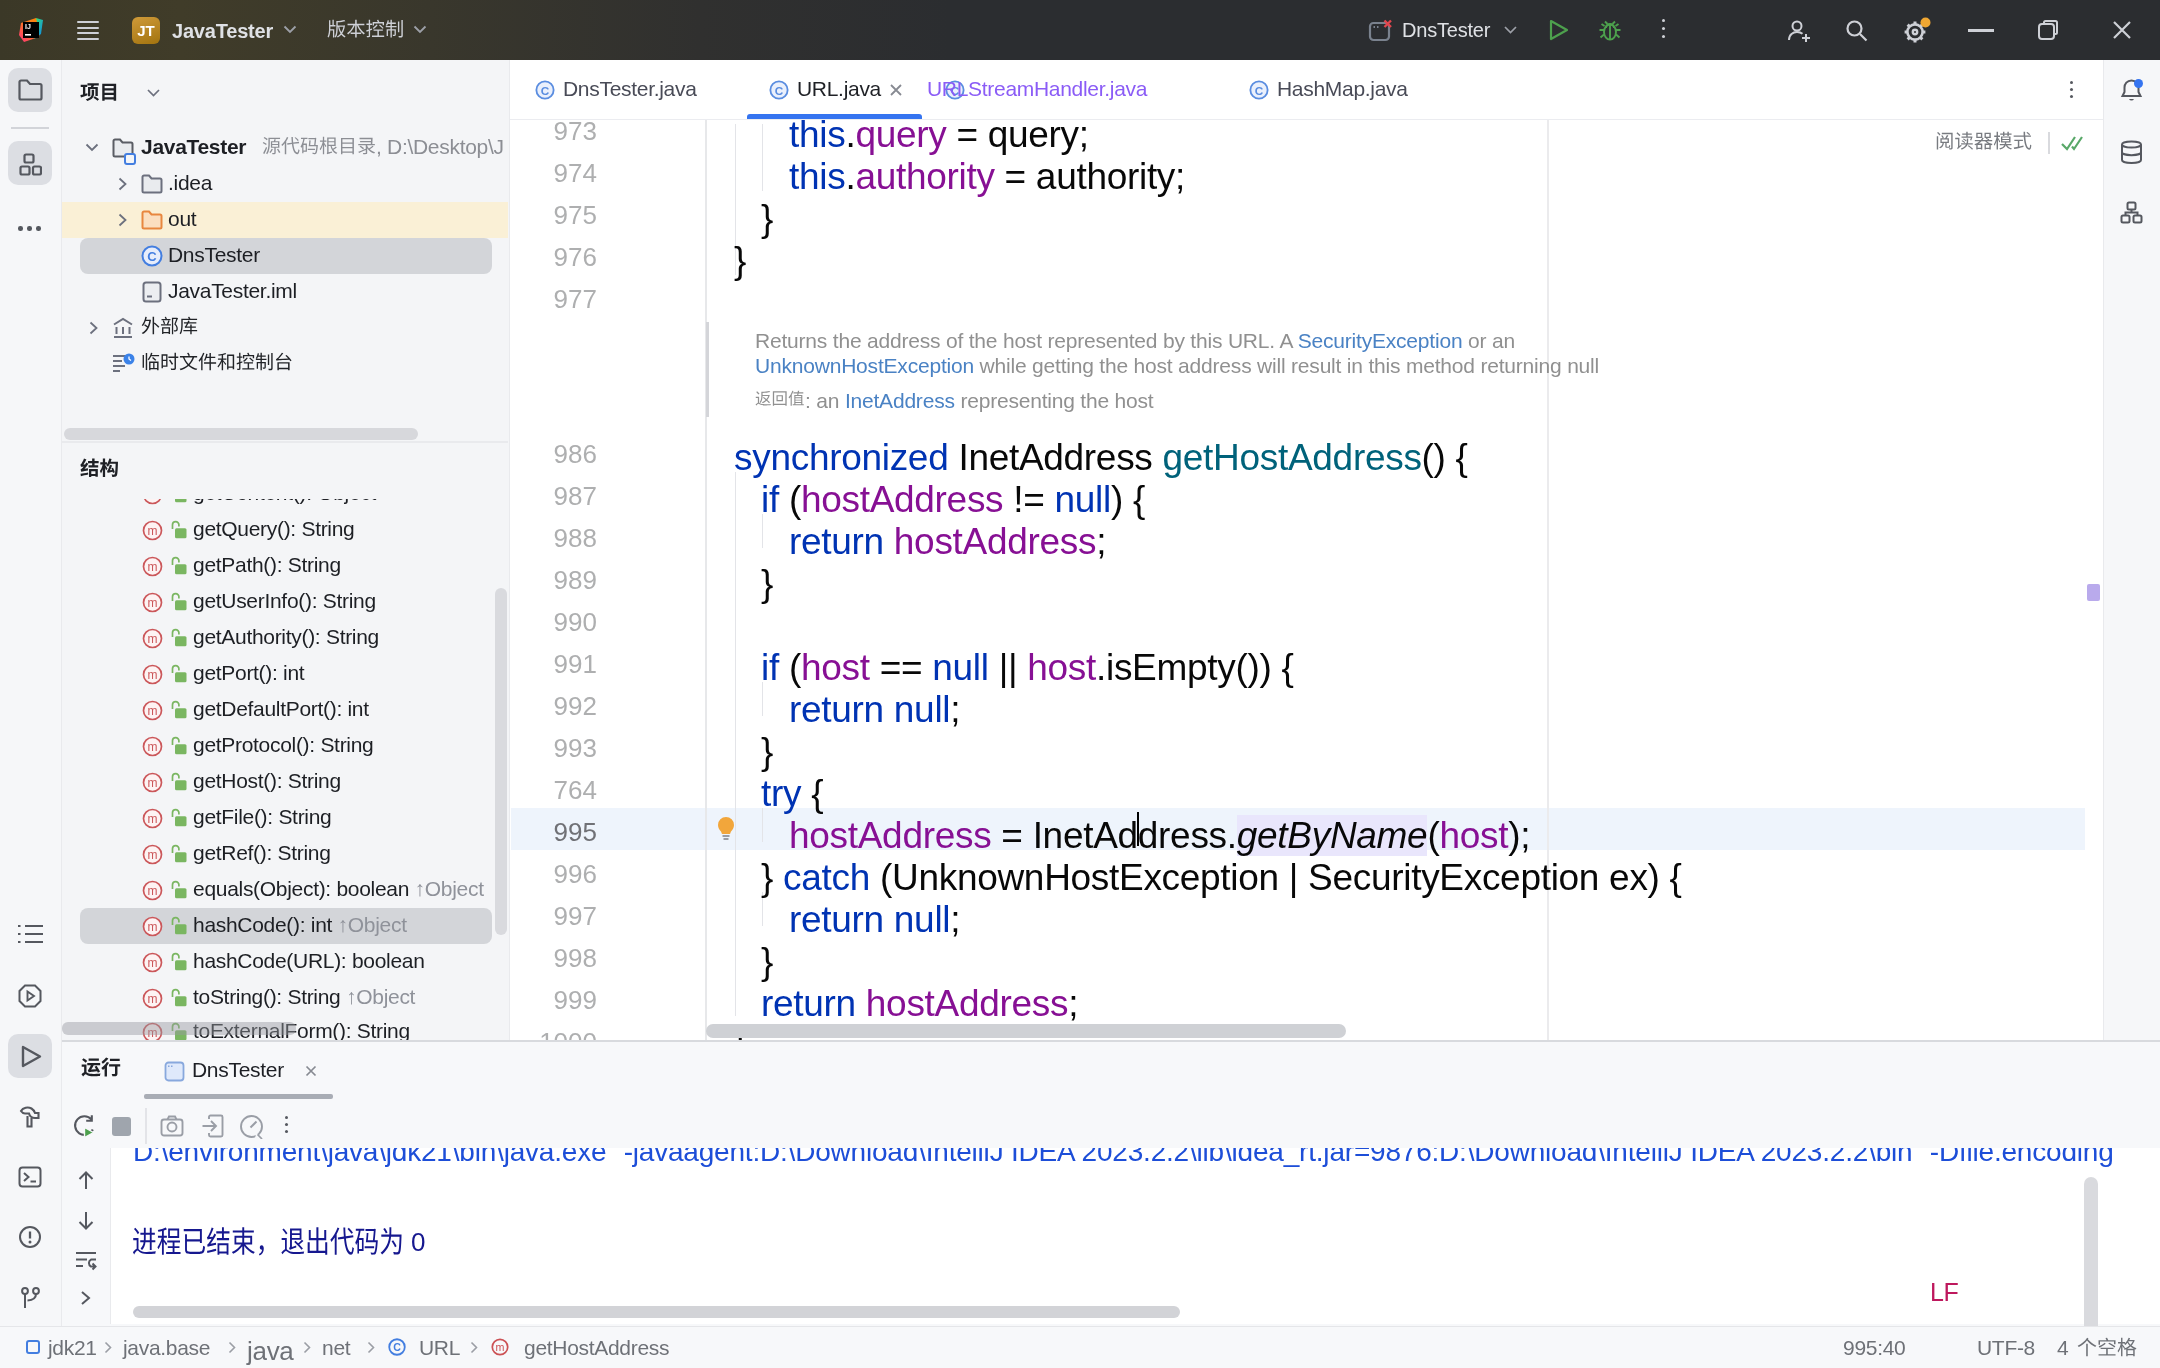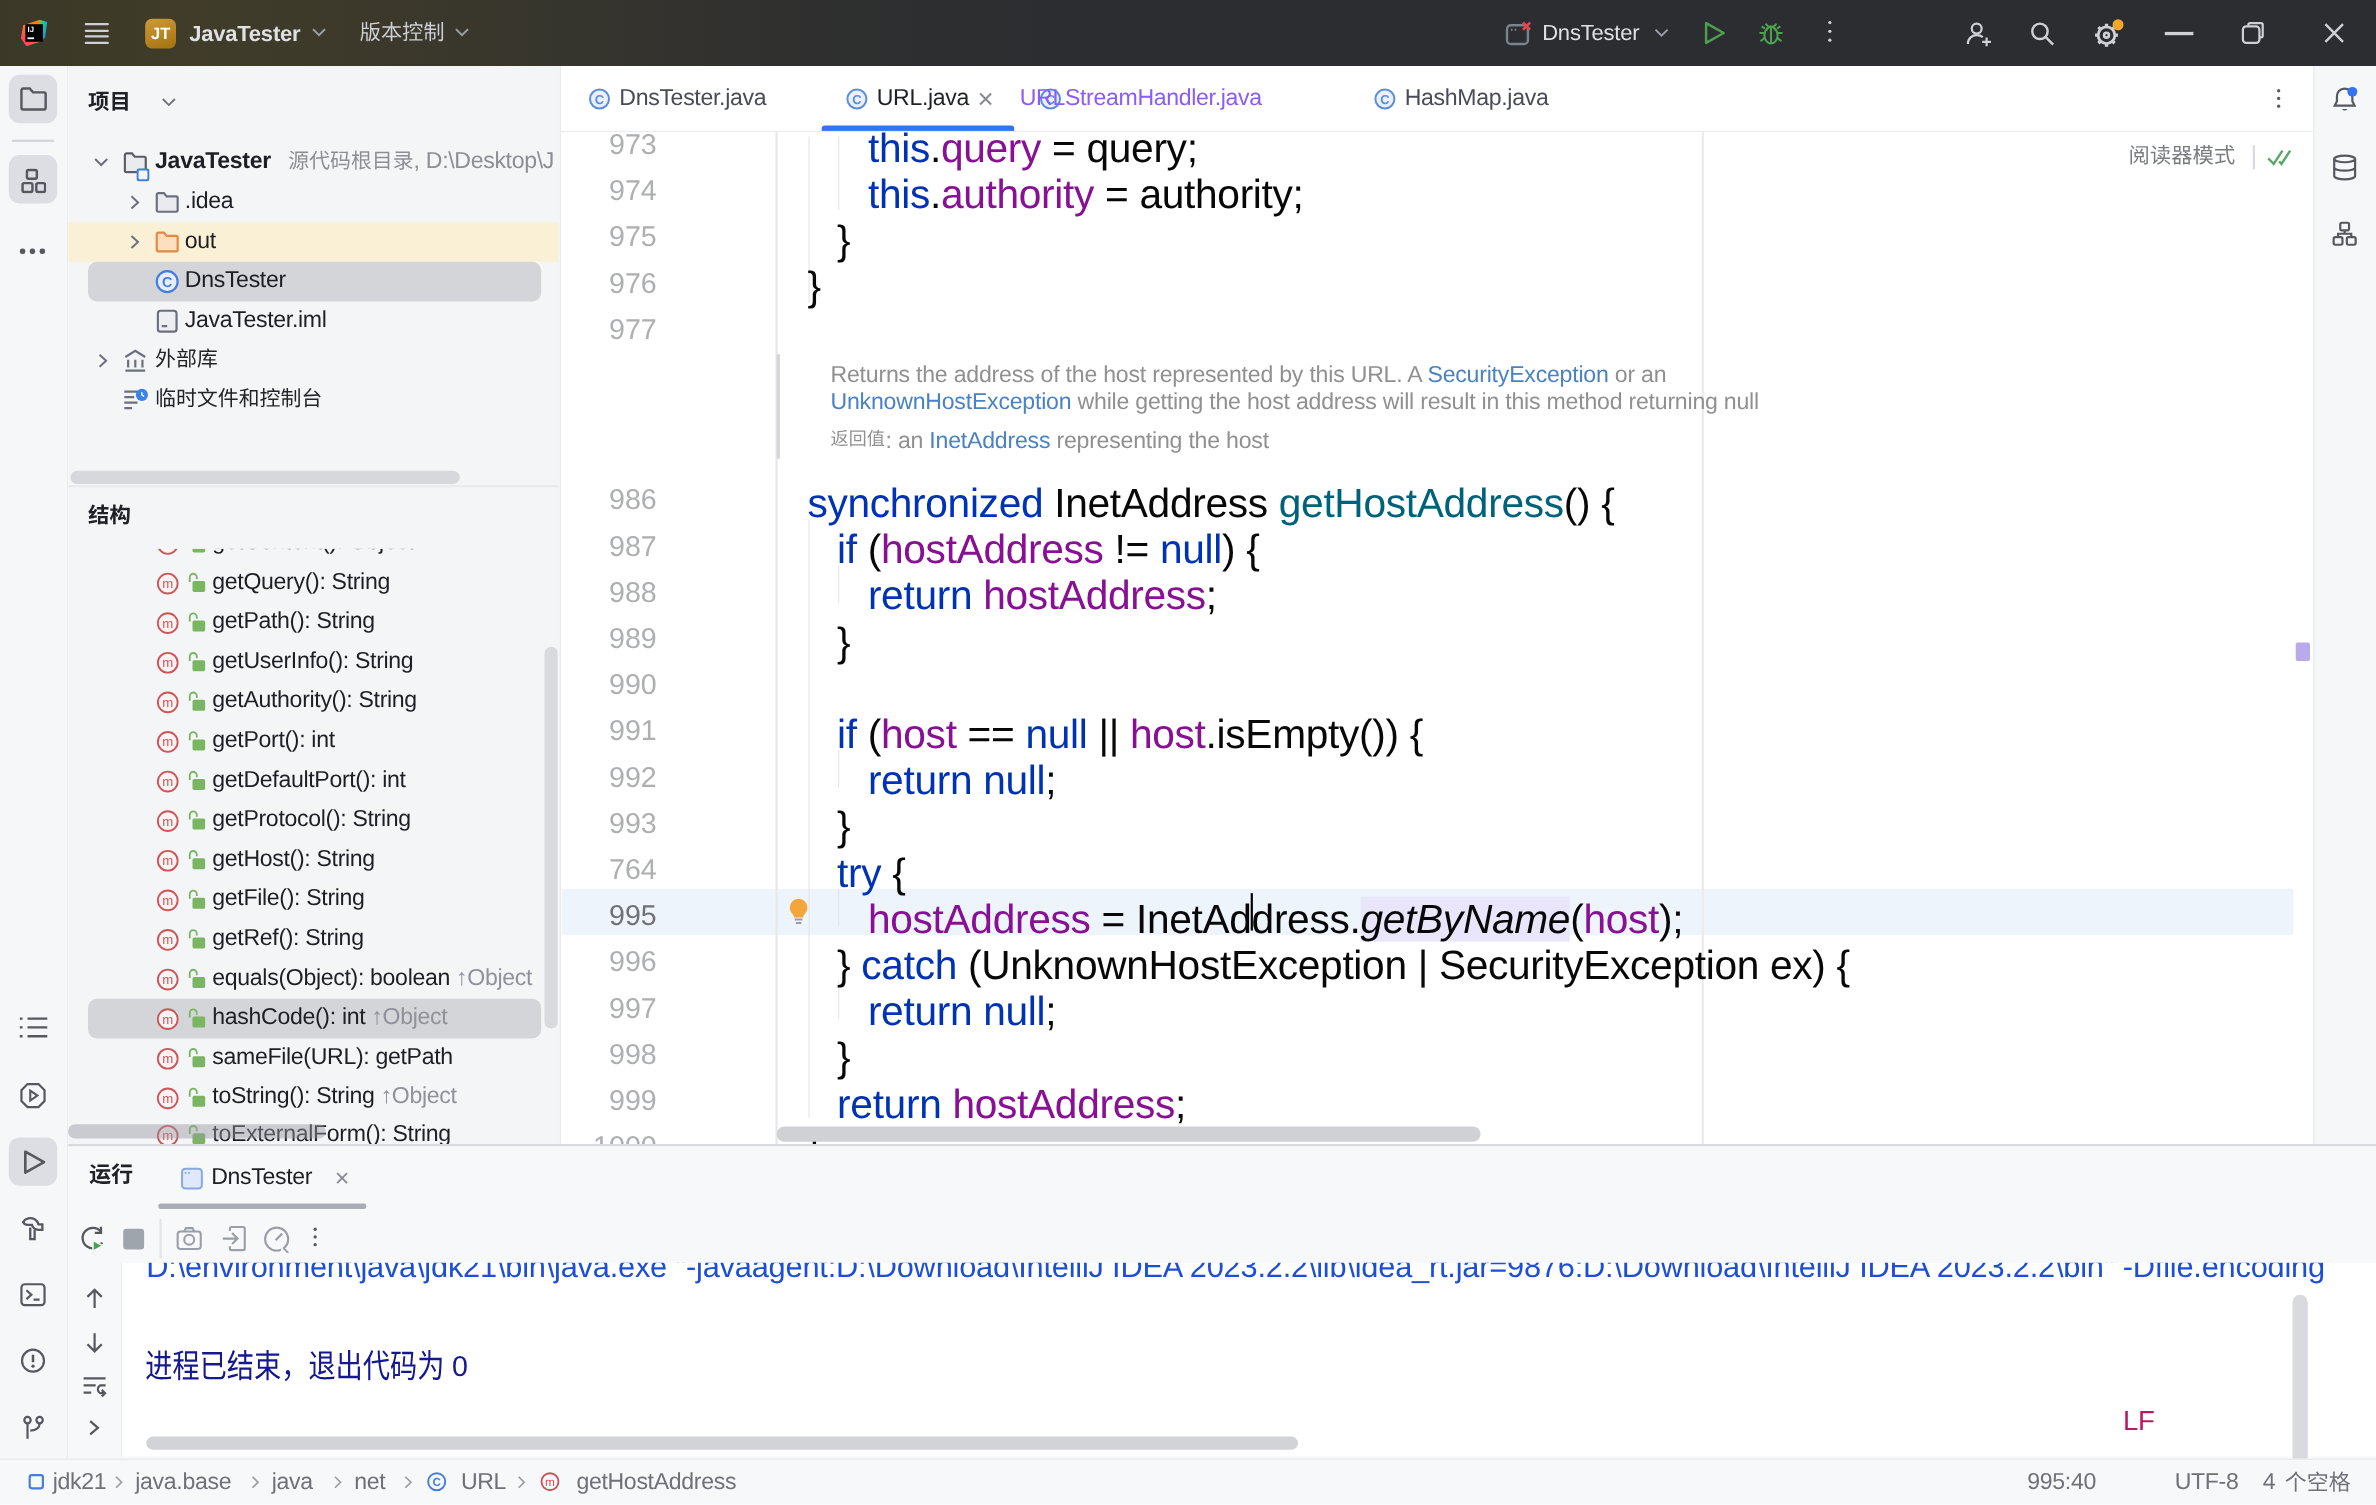--- a/index.html
+++ b/index.html
@@ -357,21 +357,21 @@
   </svg>
 <div class="a ui" style="left:193px;top:913px">hashCode(): int<span style="color:#8f929a"> ↑Object</span></div>
 <svg class="a" style="left:142px;top:951.5px" width="21" height="21" viewBox="0 0 21 21">
     <circle cx="10.5" cy="10.5" r="9" fill="#fdf3f3" stroke="#cb575a" stroke-width="1.7"></circle>
     <text x="10.5" y="14.6" text-anchor="middle" font-size="12" fill="#cb575a" font-family="Liberation Sans">m</text>
   </svg>
 <svg class="a" style="left:169px;top:952px" width="20" height="20" viewBox="0 0 20 20">
 <path d="M3.5 9 L3.5 4.8 A3.2 3.2 0 0 1 9.9 4.8 L9.9 6.5" fill="none" stroke="#7ab661" stroke-width="1.7"></path>
 <rect x="6" y="8.2" width="11.5" height="10" rx="1.5" fill="#7ab661"></rect>
   </svg>
-<div class="a ui" style="left:193px;top:949px">sameFile(URL): getPath</div>
+<div class="a ui" style="left:193px;top:949px">hashCode(URL): boolean</div>
 <svg class="a" style="left:142px;top:987.5px" width="21" height="21" viewBox="0 0 21 21">
     <circle cx="10.5" cy="10.5" r="9" fill="#fdf3f3" stroke="#cb575a" stroke-width="1.7"></circle>
     <text x="10.5" y="14.6" text-anchor="middle" font-size="12" fill="#cb575a" font-family="Liberation Sans">m</text>
   </svg>
 <svg class="a" style="left:169px;top:988px" width="20" height="20" viewBox="0 0 20 20">
 <path d="M3.5 9 L3.5 4.8 A3.2 3.2 0 0 1 9.9 4.8 L9.9 6.5" fill="none" stroke="#7ab661" stroke-width="1.7"></path>
 <rect x="6" y="8.2" width="11.5" height="10" rx="1.5" fill="#7ab661"></rect>
   </svg>
 <div class="a ui" style="left:193px;top:985px">toString(): String<span style="color:#8f929a"> ↑Object</span></div>
 <svg class="a" style="left:142px;top:1021.5px" width="21" height="21" viewBox="0 0 21 21">
@@ -589,21 +589,21 @@
     <rect x="2" y="2" width="12" height="12" rx="2" fill="none" stroke="#437ee0" stroke-width="2"></rect>
   </svg>
 <div class="a" style="left:48px;top:1336px;font-size:21px;letter-spacing:-0.3px;color:#6e7177;white-space:pre">jdk21</div>
 <svg class="a" style="left:104px;top:1341px" width="8" height="13" viewBox="0 0 8 13">
     <path d="M1.5 1.5 L6.5 6.5 L1.5 11.5" stroke="#9b9ea5" stroke-width="1.6" fill="none"></path>
   </svg>
 <div class="a" style="left:123px;top:1336px;font-size:21px;letter-spacing:-0.3px;color:#6e7177;white-space:pre">java.base</div>
 <svg class="a" style="left:228px;top:1341px" width="8" height="13" viewBox="0 0 8 13">
     <path d="M1.5 1.5 L6.5 6.5 L1.5 11.5" stroke="#9b9ea5" stroke-width="1.6" fill="none"></path>
   </svg>
-<div class="a" style="left:247px;top:1336px;font-size:21px;letter-spacing:-0.3px;color:#6e7177;white-space:pre">java</div>
+<div class="a" style="left:247px;top:1336px;font-size:26px;letter-spacing:-0.3px;color:#6e7177;white-space:pre">java</div>
 <svg class="a" style="left:303px;top:1341px" width="8" height="13" viewBox="0 0 8 13">
     <path d="M1.5 1.5 L6.5 6.5 L1.5 11.5" stroke="#9b9ea5" stroke-width="1.6" fill="none"></path>
   </svg>
 <div class="a" style="left:322px;top:1336px;font-size:21px;letter-spacing:-0.3px;color:#6e7177;white-space:pre">net</div>
 <svg class="a" style="left:367px;top:1341px" width="8" height="13" viewBox="0 0 8 13">
     <path d="M1.5 1.5 L6.5 6.5 L1.5 11.5" stroke="#9b9ea5" stroke-width="1.6" fill="none"></path>
   </svg>
 <svg class="a" style="left:388px;top:1338px" width="18" height="18" viewBox="0 0 22 22">
     <circle cx="11" cy="11" r="9.5" fill="none" stroke="#437ee0" stroke-width="2.2"></circle>
     <text x="11" y="16" text-anchor="middle" font-size="13" font-weight="bold" fill="#437ee0" font-family="Liberation Sans">C</text>

